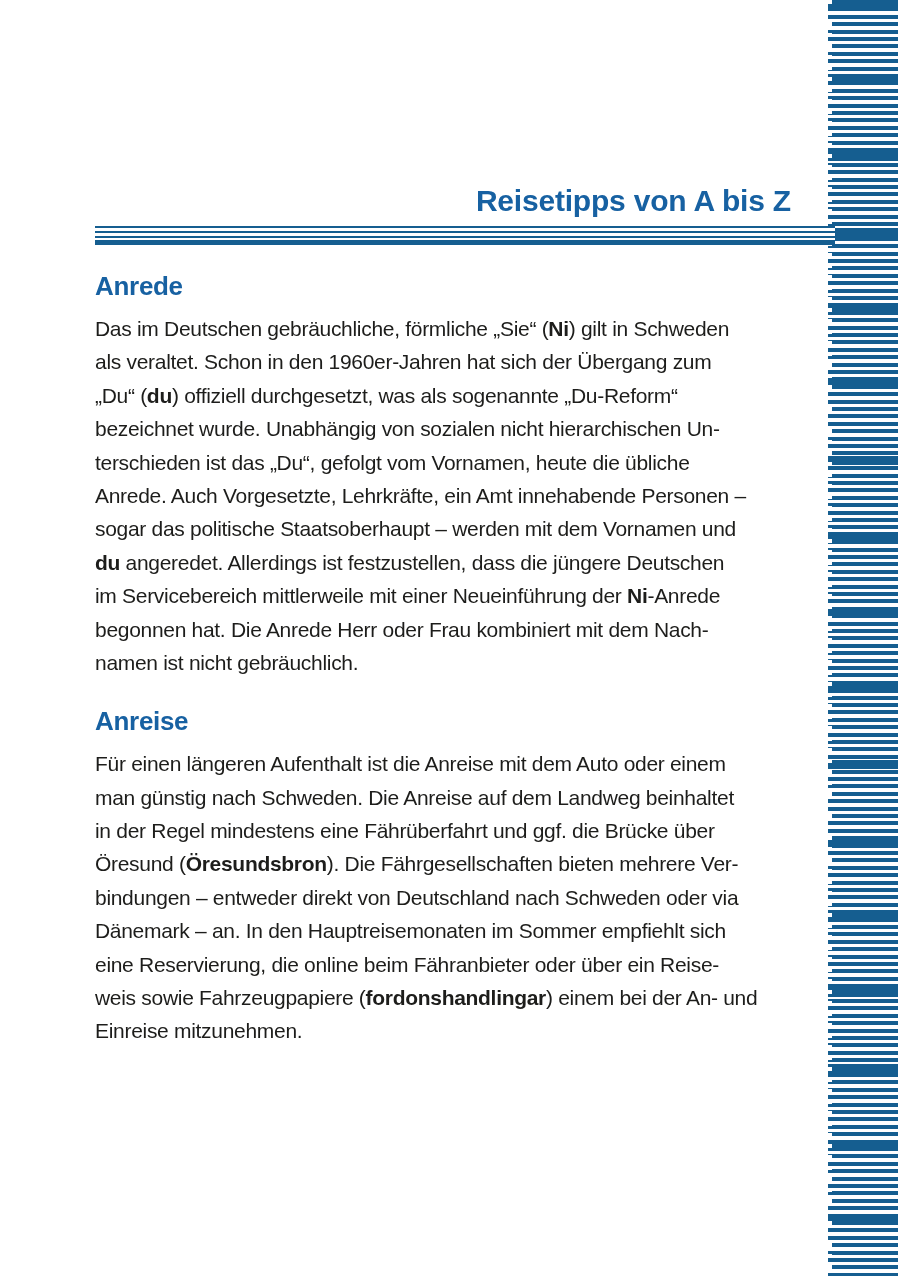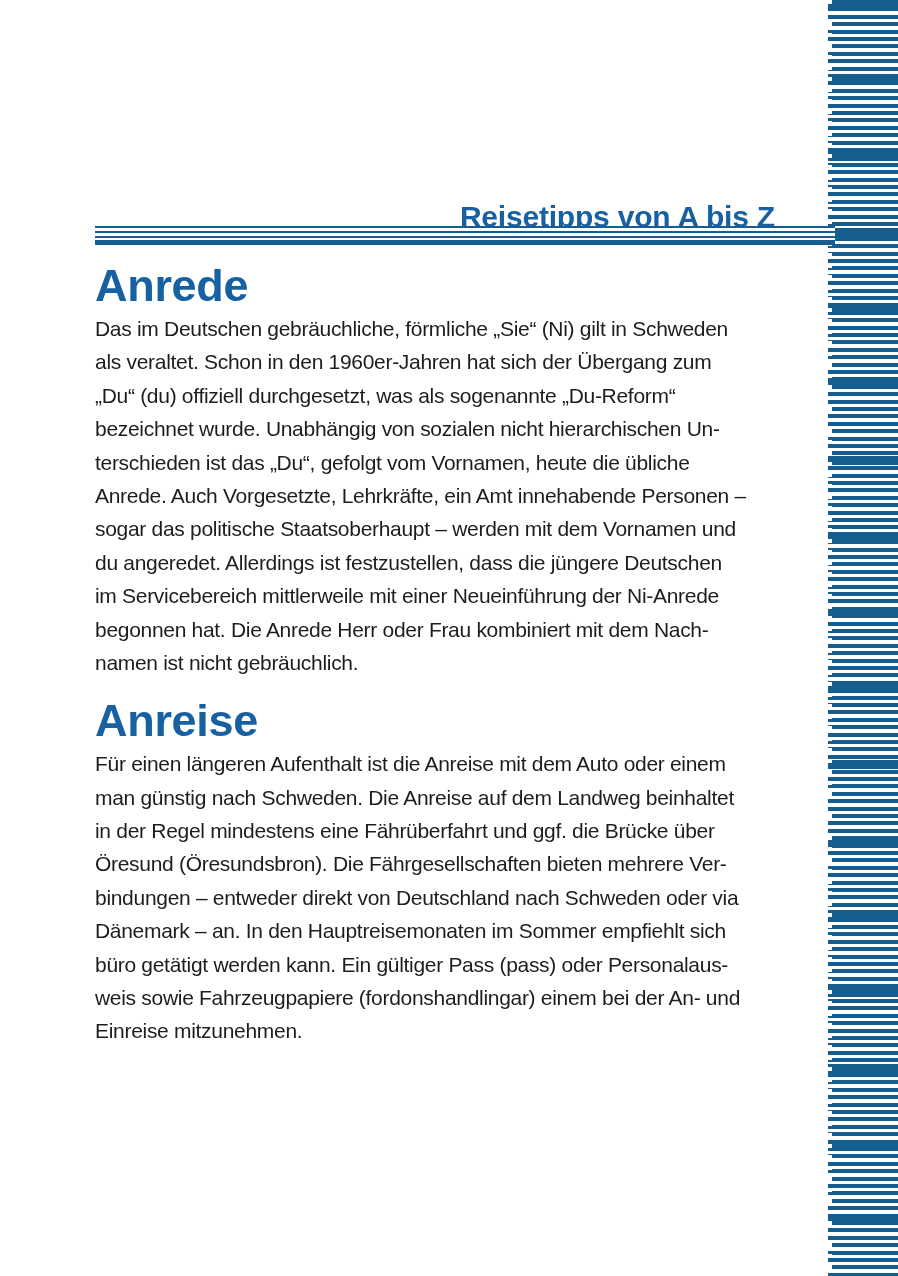--- a/index.html
+++ b/index.html
@@ -41,21 +41,21 @@
     position: absolute;
     left: 95px;
     top: 0;
     width: 740px;
   }
   .page-title {
     position: absolute;
     top: 184px;
     left: 0;
     right: 44px;
-    margin: 16px;
+    margin: 0;
     text-align: right;
     font-size: 30px;
     font-weight: bold;
     letter-spacing: -0.2px;
     color: var(--accent, #1761a2);
     white-space: nowrap;
   }
   .header-rule {
     position: absolute;
     top: 226px;
@@ -73,40 +73,40 @@
   }
 
   .sections {
     position: absolute;
     top: 0;
     left: 0;
     width: 740px;
   }
   .section-heading {
     margin: 0;
-    font-size: 45px;
+    font-size: 26px;
     line-height: 40px;
     font-weight: bold;
     letter-spacing: -0.3px;
     color: var(--accent, #1761a2);
   }
   .section-heading.first { margin-top: 266px; }
   .section-heading.next  { margin-top: 22px; }
   .paragraph {
     margin-top: 6px;
     color: var(--ink, #1d1d1b);
   }
   .body-line {
     height: 33.4px;
     line-height: 33.4px;
     font-size: 21px;
     letter-spacing: -0.3px;
     white-space: nowrap;
   }
-  .bold-term { font-weight: normal; }
+  .bold-term { font-weight: bold; }
 </style>
 </head>
 <body>
 
 <div class="page">
 
   <div class="stripe-band">
     <div class="stripe-edge"></div>
   </div>
 
@@ -129,20 +129,20 @@
           <div class="body-line"><span>namen ist nicht gebräuchlich.</span></div>
         </div>
         <h2 class="section-heading next">Anreise</h2>
         <div class="paragraph">
           <div class="body-line"><span>Für einen längeren Aufenthalt ist die Anreise mit dem Auto oder einem</span></div>
           <div class="body-line"><span>man günstig nach Schweden. Die Anreise auf dem Landweg beinhaltet</span></div>
           <div class="body-line"><span>in der Regel mindestens eine Fährüberfahrt und ggf. die Brücke über</span></div>
           <div class="body-line"><span>Öresund (</span><span class="bold-term">Öresundsbron</span><span>). Die Fährgesellschaften bieten mehrere Ver-</span></div>
           <div class="body-line"><span>bindungen – entweder direkt von Deutschland nach Schweden oder via</span></div>
           <div class="body-line"><span>Dänemark – an. In den Hauptreisemonaten im Sommer empfiehlt sich</span></div>
-          <div class="body-line"><span>büro getätigt werden kann. Ein gültiger Pass (</span><span class="bold-term">pass</span><span>) oder Personalaus-</span></div>
+          <div class="body-line"><span>eine Reservierung, die online beim Fähranbieter oder über ein Reise-</span></div>
           <div class="body-line"><span>weis sowie Fahrzeugpapiere (</span><span class="bold-term">fordonshandlingar</span><span>) einem bei der An- und</span></div>
           <div class="body-line"><span>Einreise mitzunehmen.</span></div>
         </div>
       </main>
   </div>
 
 </div>
 
 </body></html>

